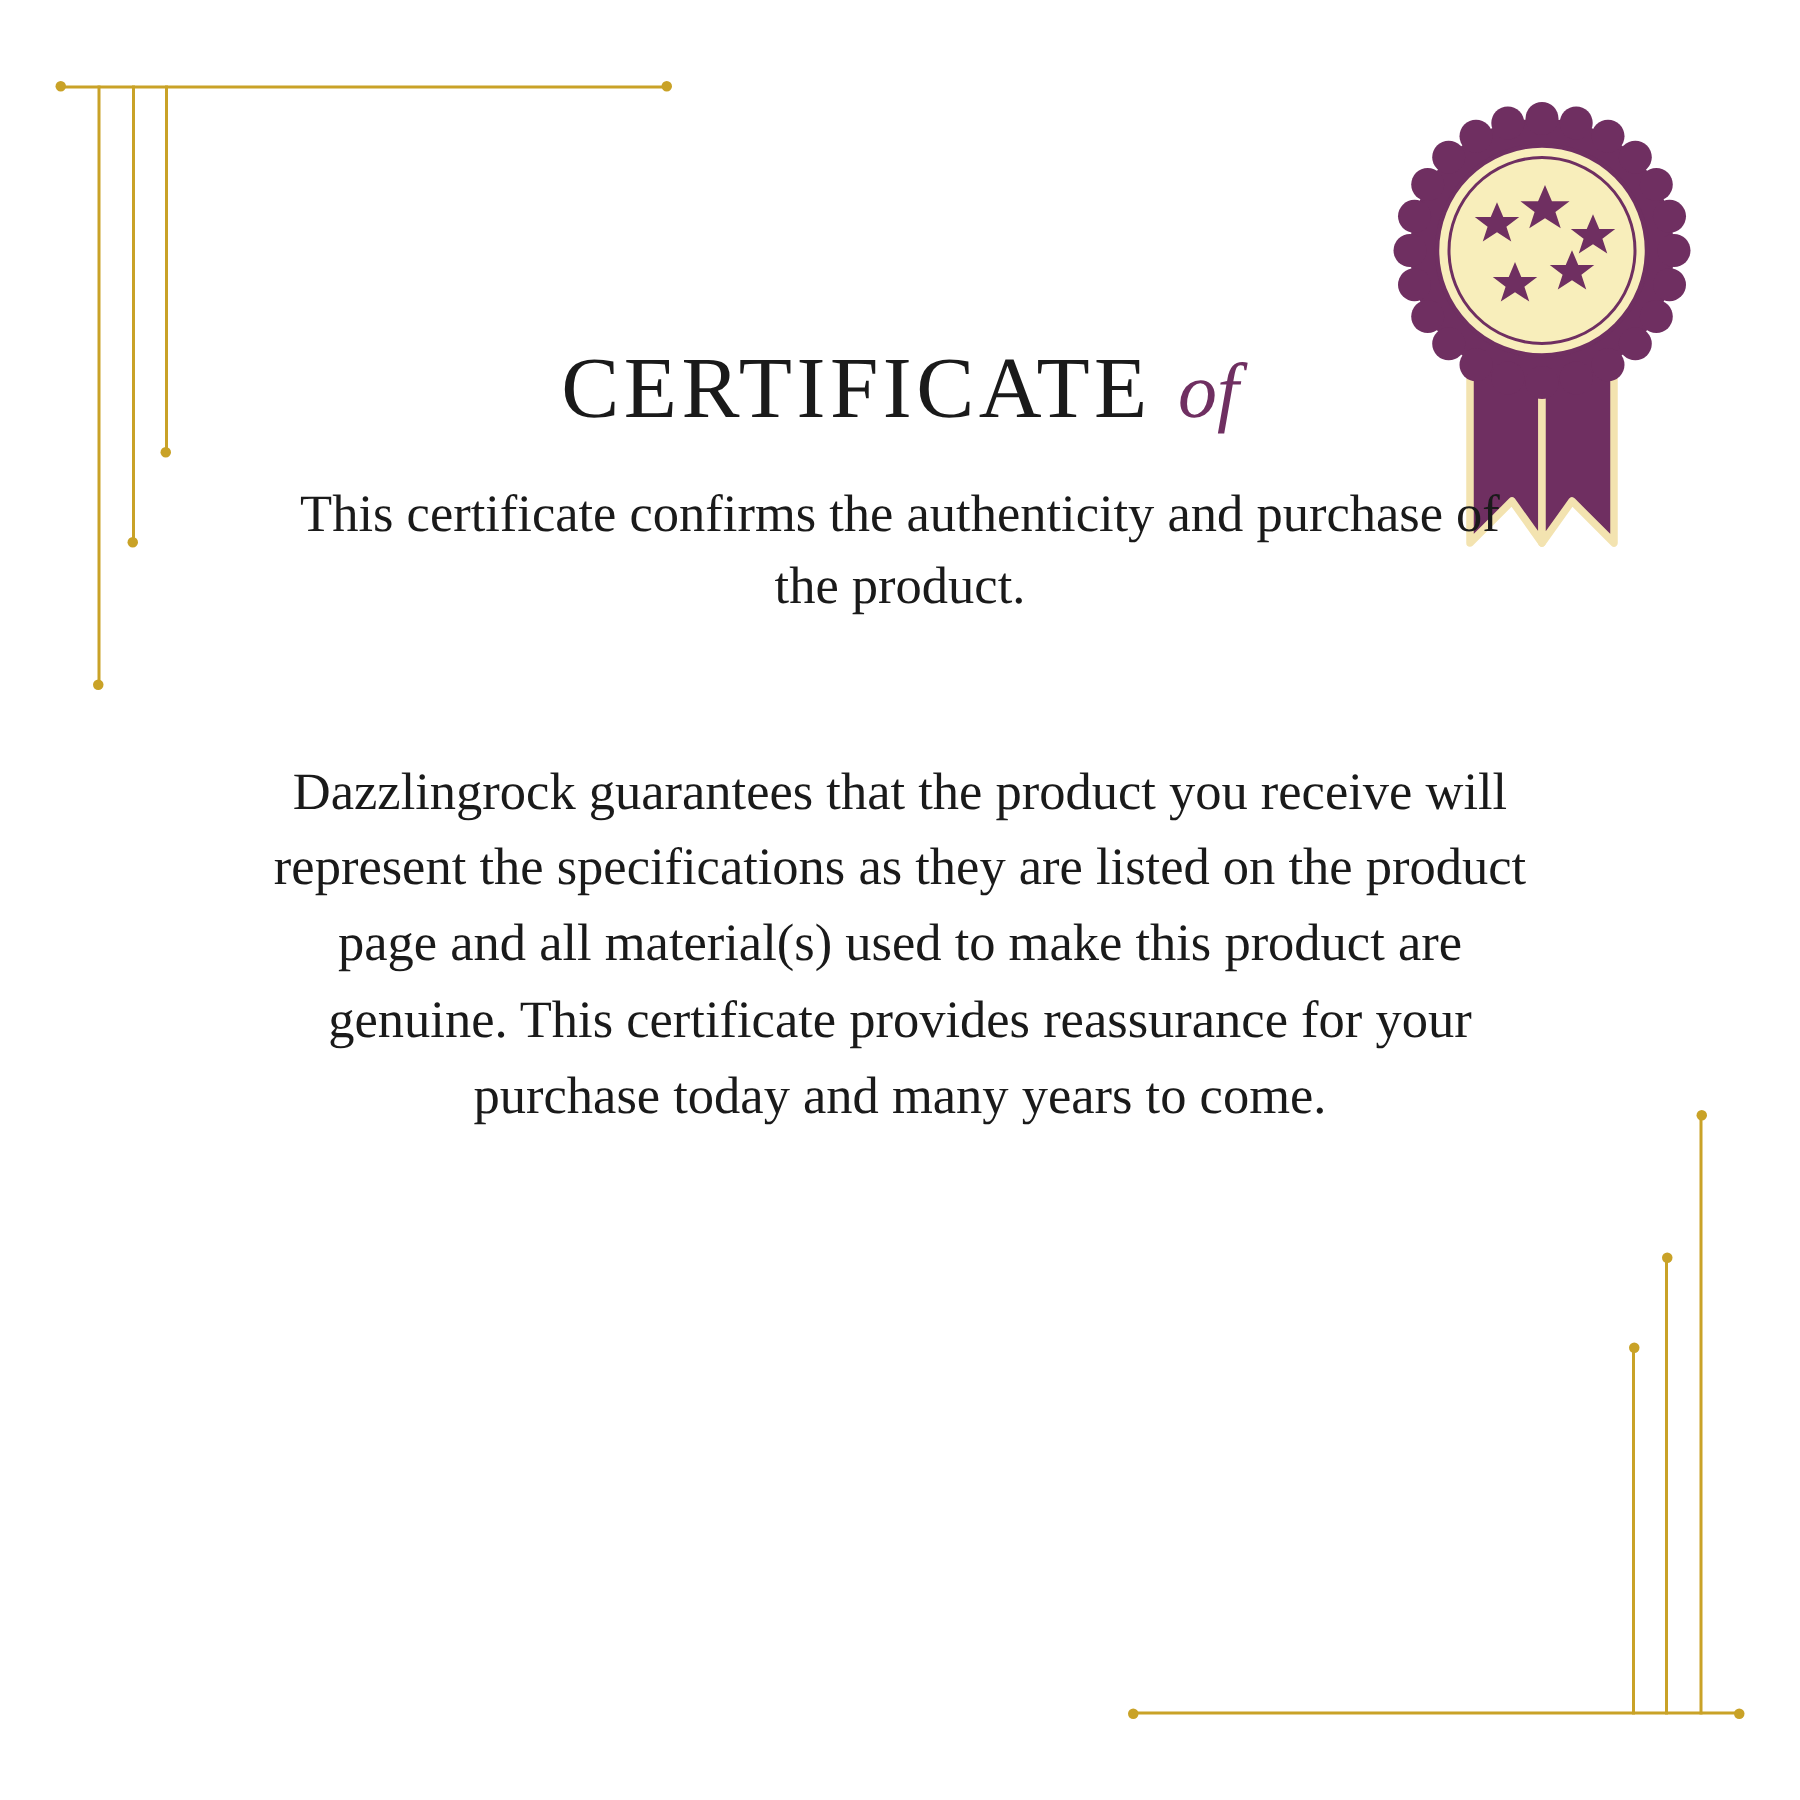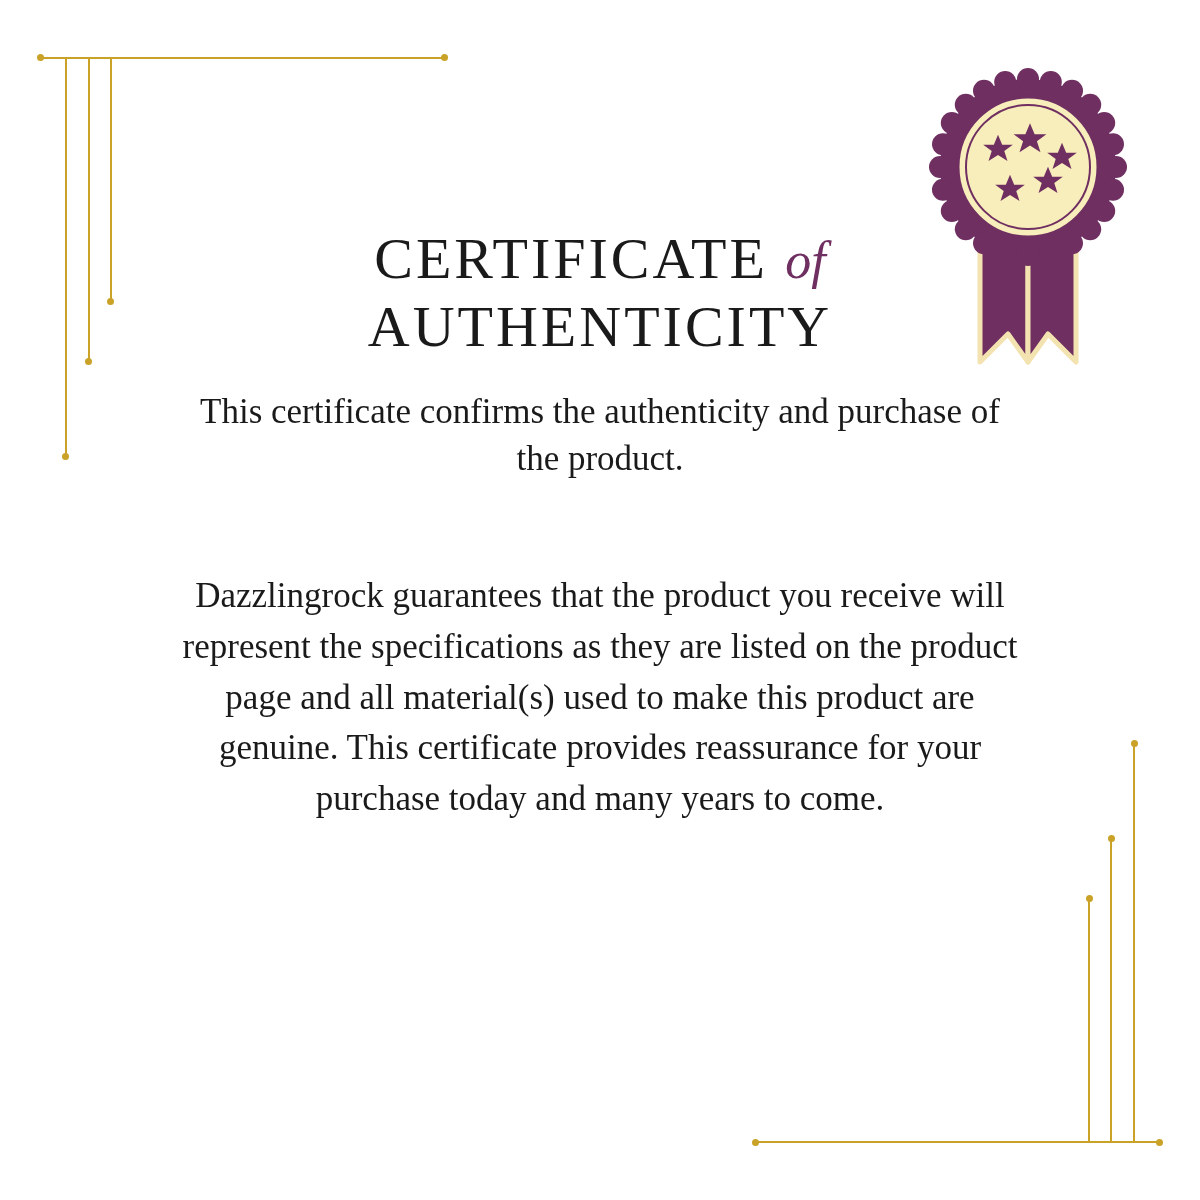--- a/index.html
+++ b/index.html
@@ -189,21 +189,20 @@
           <path transform="translate(20,14) scale(0.95)" d="M0,-15 L4.4,-4.6 L15.6,-4.6 L6.6,2.2 L10,12.6 L0,6.2 L-10,12.6 L-6.6,2.2 L-15.6,-4.6 L-4.4,-4.6 Z"></path>
         </g>
       </g>
     </svg>
   </div>
 
   <div class="content">
     <h1 class="title">
       <span>CERTIFICATE</span>
       <span class="of">of</span><br>
-      <span>AUTHENTICITY</span>
     </h1>
 
     <div class="subtitle">This certificate confirms the authenticity and purchase of the product.</div>
 
     <div class="body-text">
       <p>Dazzlingrock guarantees that the product you receive will represent the specifications as they are listed on the product page and all material(s) used to make this product are genuine. This certificate provides reassurance for your purchase today and many years to come.</p>
     </div>
   </div>
 
 </div>

